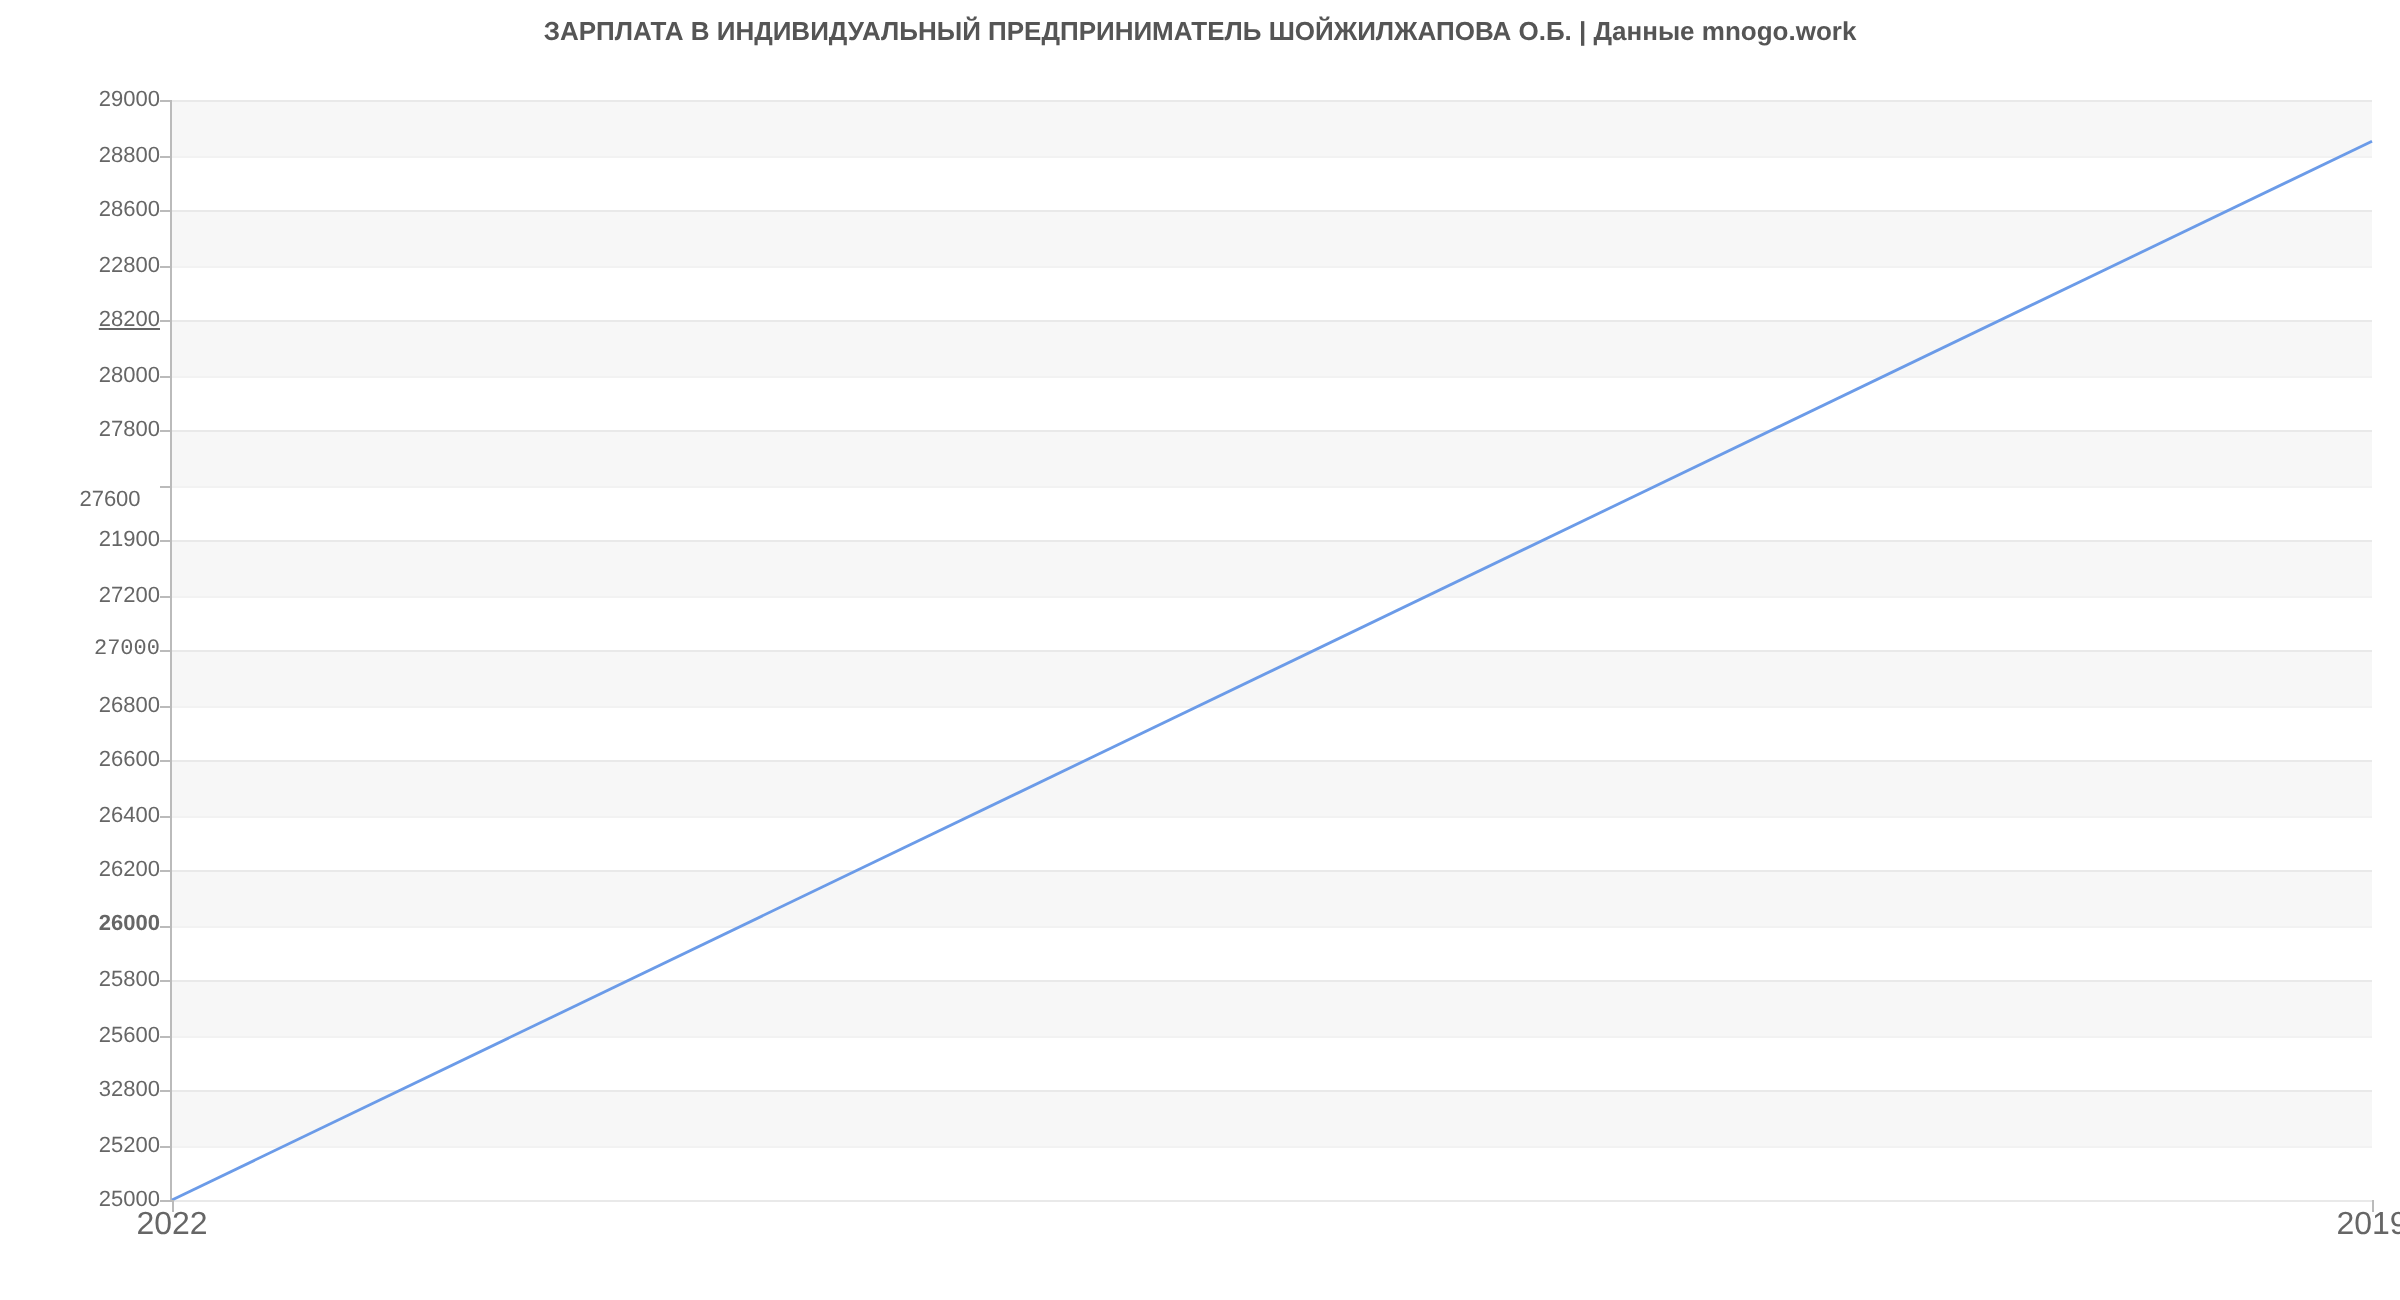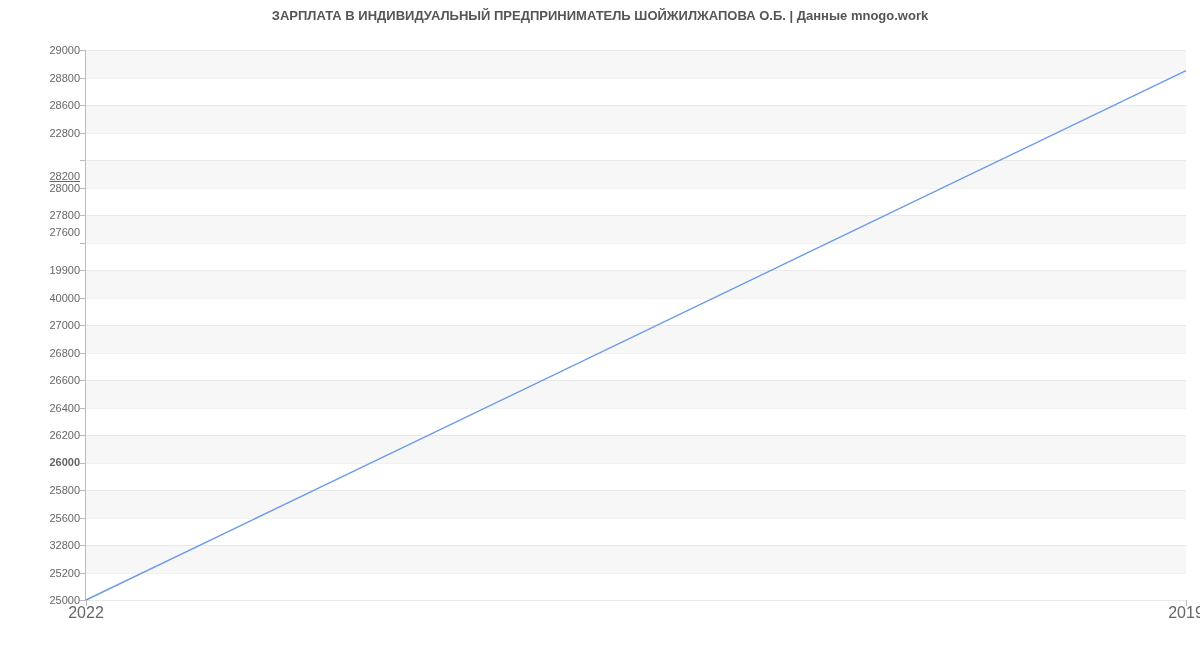--- a/index.html
+++ b/index.html
@@ -157,24 +157,24 @@
 <div class="y-tick-label" style="top: 570px;">25000</div>
     <div class="y-tick-label" style="top: 542.5px;">25200</div>
     <div class="y-tick-label" style="top: 515px;">32800</div>
     <div class="y-tick-label" style="top: 487.5px;">25600</div>
     <div class="y-tick-label" style="top: 460px;">25800</div>
     <div class="y-tick-label" style="top: 432px; font-weight: bold;">26000</div>
     <div class="y-tick-label" style="top: 405px;">26200</div>
     <div class="y-tick-label" style="top: 377.5px;">26400</div>
     <div class="y-tick-label" style="top: 350px;">26600</div>
     <div class="y-tick-label" style="top: 322.5px;">26800</div>
-    <div class="y-tick-label" style="top: 295px;">27000</div>
-    <div class="y-tick-label" style="top: 267.5px;">40000</div>
-    <div class="y-tick-label" style="top: 240px;">19900</div>
-    <div class="y-tick-label" style="top: 202px;">27600</div>
+    <div class="y-tick-label" style="top: 295px; font-family: Liberation Mono, monospace;">27000</div>
+    <div class="y-tick-label" style="top: 267.5px;">27200</div>
+    <div class="y-tick-label" style="top: 240px;">21900</div>
+    <div class="y-tick-label" style="top: 220px; text-align: center;">27600</div>
     <div class="y-tick-label" style="top: 185px;">27800</div>
     <div class="y-tick-label" style="top: 157.5px;">28000</div>
-    <div class="y-tick-label" style="top: 146px; text-decoration: underline;">28200</div>
+    <div class="y-tick-label" style="top: 130px; text-decoration: underline;">28200</div>
     <div class="y-tick-label" style="top: 102.5px;">22800</div>
     <div class="y-tick-label" style="top: 75px;">28600</div>
     <div class="y-tick-label" style="top: 47.5px;">28800</div>
     <div class="y-tick-label" style="top: 20px;">29000</div>
   </div>
 
 </body></html>

